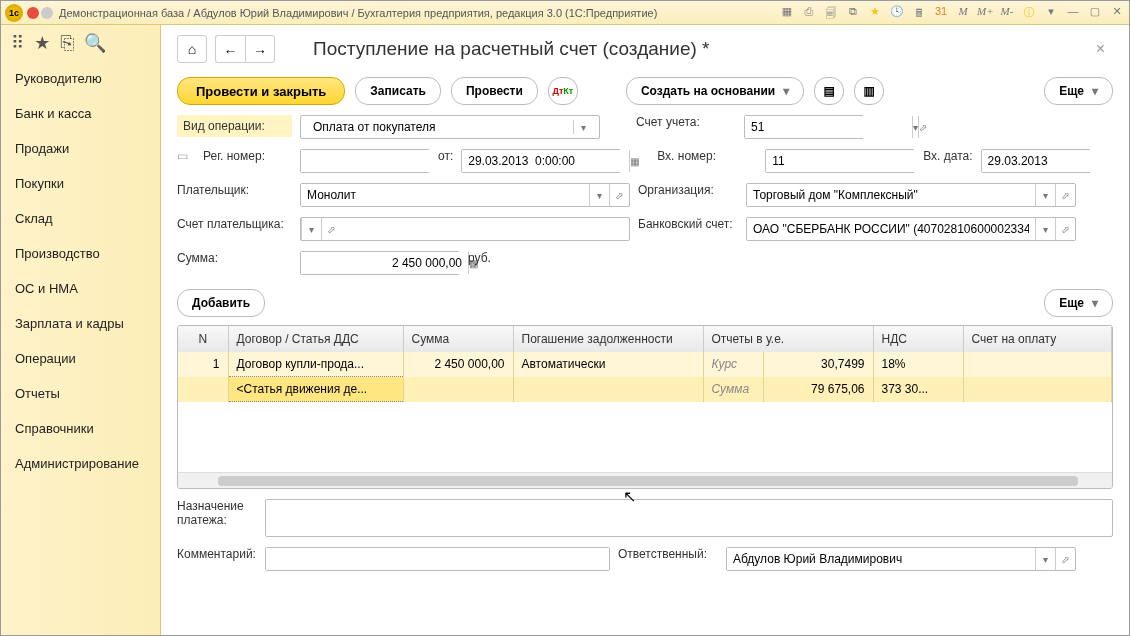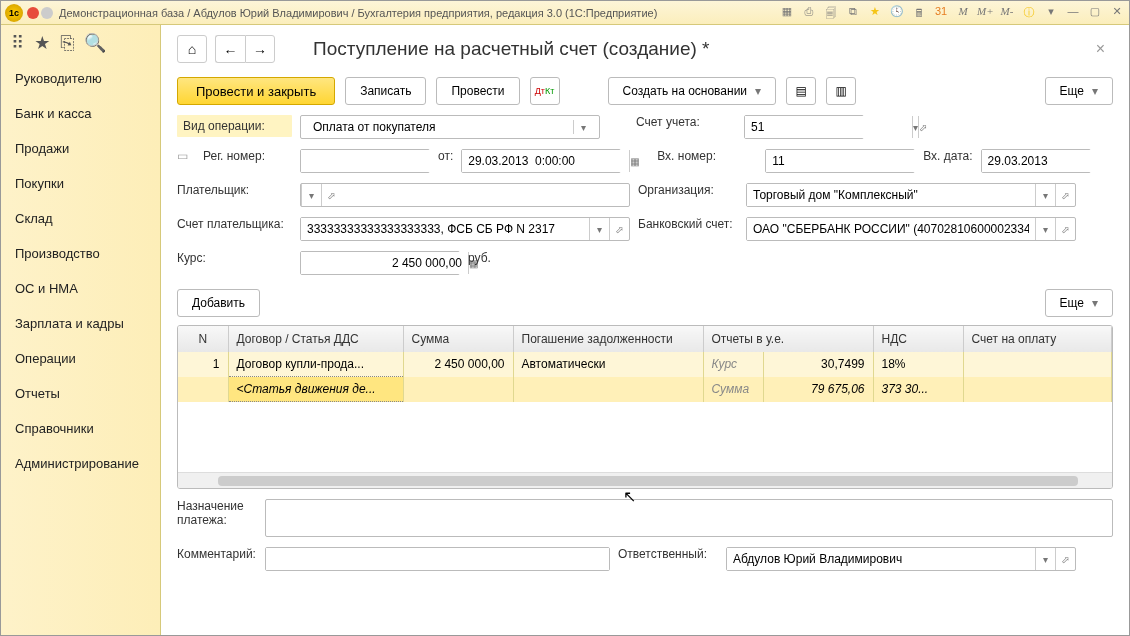--- a/index.html
+++ b/index.html
@@ -26,21 +26,21 @@
     
     .content-header { display: flex; align-items: center; padding: 10px 16px 8px; gap: 8px; }
     .nav-btn { width: 30px; height: 28px; background: #fff; border: 1px solid #ccc; border-radius: 3px; cursor: pointer; display: flex; align-items: center; justify-content: center; font-size: 14px; }
     .nav-btn-group { display: flex; }
     .nav-btn-group .nav-btn:first-child { border-radius: 3px 0 0 3px; border-right: none; }
     .nav-btn-group .nav-btn:last-child { border-radius: 0 3px 3px 0; }
     .page-title { font-size: 19px; color: #333; margin-left: 30px; font-weight: normal; }
     .close-x { margin-left: auto; font-size: 16px; color: #999; cursor: pointer; padding: 0 8px; }
     
     .toolbar { display: flex; align-items: center; padding: 6px 16px 10px; gap: 10px; }
-    .btn { height: 28px; padding: 0 14px; background: #fff; border: 1px solid #bbb; border-radius: 3px; cursor: pointer; display: flex; align-items: center; font-size: 12px; }
+    .btn { height: 28px; padding: 0 14px; background: #fff; border: 1px solid #bbb; border-radius: 13px; cursor: pointer; display: flex; align-items: center; font-size: 12px; font-weight: bold; }
     .btn-primary { background: linear-gradient(to bottom, #ffe680, #ffd633); border-color: #d4a800; font-size: 13px; padding: 0 18px; }
     .btn-icon { width: 30px; padding: 0; justify-content: center; }
     .btn-dropdown::after { content: "▾"; margin-left: 8px; color: #777; }
     .toolbar-spacer { flex: 1; }
     
     .form-area { padding: 0 16px; }
     .form-row { display: flex; align-items: flex-start; margin-bottom: 8px; gap: 8px; min-height: 26px; }
     .form-label { width: 115px; font-size: 12px; color: #333; }
     .form-label-sm { font-size: 12px; color: #333; }
     .highlighted { background: #fff4c2; padding: 4px 6px; border-radius: 1px; }
@@ -49,21 +49,21 @@
     .input-group .ig-btn { width: 20px; border-left: 1px solid #ccc; display: flex; align-items: center; justify-content: center; color: #777; cursor: pointer; font-size: 10px; }
     .col-gap { width: 20px; }
     
     .sub-toolbar { display: flex; align-items: center; padding: 4px 16px 8px; gap: 0; }
     
     .table-container { margin: 0 16px; border: 1px solid #bbb; border-radius: 3px; overflow: hidden; }
     .data-table { width: 100%; border-collapse: collapse; }
     .data-table th { background: linear-gradient(to bottom, #f8f8f8, #e8e8e8); border-right: 1px solid #ccc; padding: 6px 8px; font-weight: normal; text-align: left; font-size: 12px; color: #333; }
     .data-table td { border-right: 1px solid #e0d890; padding: 5px 8px; font-size: 12px; }
     .data-table tr.row-1 td { background: #fef6d7; }
-    .data-table tr.row-2 td { background: #fff0b8; font-style: italic; }
+    .data-table tr.row-2 td { background: #fff0b8; }
     .cell-select { background: #ffe680 !important; border: 1px dotted #888; }
     .italic { font-style: italic; color: #888; margin-top: 44px; }
     .text-right { text-align: right; }
     .table-scroll { height: 70px; background: #fff; }
     .table-hscroll { height: 16px; background: #f0f0f0; border-top: 1px solid #ddd; display: flex; }
     .hscroll-thumb { margin-left: 40px; width: 860px; height: 10px; background: #ccc; border-radius: 4px; margin-top: 3px; }
     
     .bottom-form { padding: 10px 16px 0; }
     .textarea-group { display: flex; align-items: flex-start; gap: 8px; margin-bottom: 10px; }
     .textarea-group textarea { flex: 1; height: 38px; border: 1px solid #bbb; border-radius: 2px; padding: 4px; resize: none; }
@@ -187,48 +187,48 @@
         <span class="form-label-sm">Вх. дата:</span>
         <div class="input-group" style="width:110px">
           <input value="29.03.2013" style="">
 
         </div>
       </div>
 
       <div class="form-row">
         <span class="form-label">Плательщик:</span>
         <div class="input-group" style="width:330px">
+          <input value="Монолит" style="">
           <div class="ig-btn">▾</div>
           <div class="ig-btn">⬀</div>
         </div>
         <span class="form-label-sm" style="width:100px">Организация:</span>
         <div class="input-group" style="width:330px">
           <input value="Торговый дом &quot;Комплексный&quot;" style="">
           <div class="ig-btn">▾</div>
           <div class="ig-btn">⬀</div>
         </div>
       </div>
 
       <div class="form-row">
         <span class="form-label">Счет плательщика:</span>
         <div class="input-group" style="width:330px">
-          <input value="33333333333333333333, ФСБ СБ РФ N 2317" style="">
           <div class="ig-btn">▾</div>
           <div class="ig-btn">⬀</div>
         </div>
         <span class="form-label-sm" style="width:100px">Банковский счет:</span>
         <div class="input-group" style="width:330px">
           <input value="ОАО &quot;СБЕРБАНК РОССИИ&quot; (40702810600002334" style="">
           <div class="ig-btn">▾</div>
           <div class="ig-btn">⬀</div>
         </div>
       </div>
 
       <div class="form-row">
-        <span class="form-label">Курс:</span>
+        <span class="form-label">Сумма:</span>
         <div class="input-group" style="width:160px">
           <input style="text-align: right;" value="2 450 000,00">
           <div class="ig-btn">▦</div>
         </div>
         <span class="form-label-sm">руб.</span>
       </div>
     </div>
 
     <div class="sub-toolbar">
       <button class="btn">Добавить</button>

